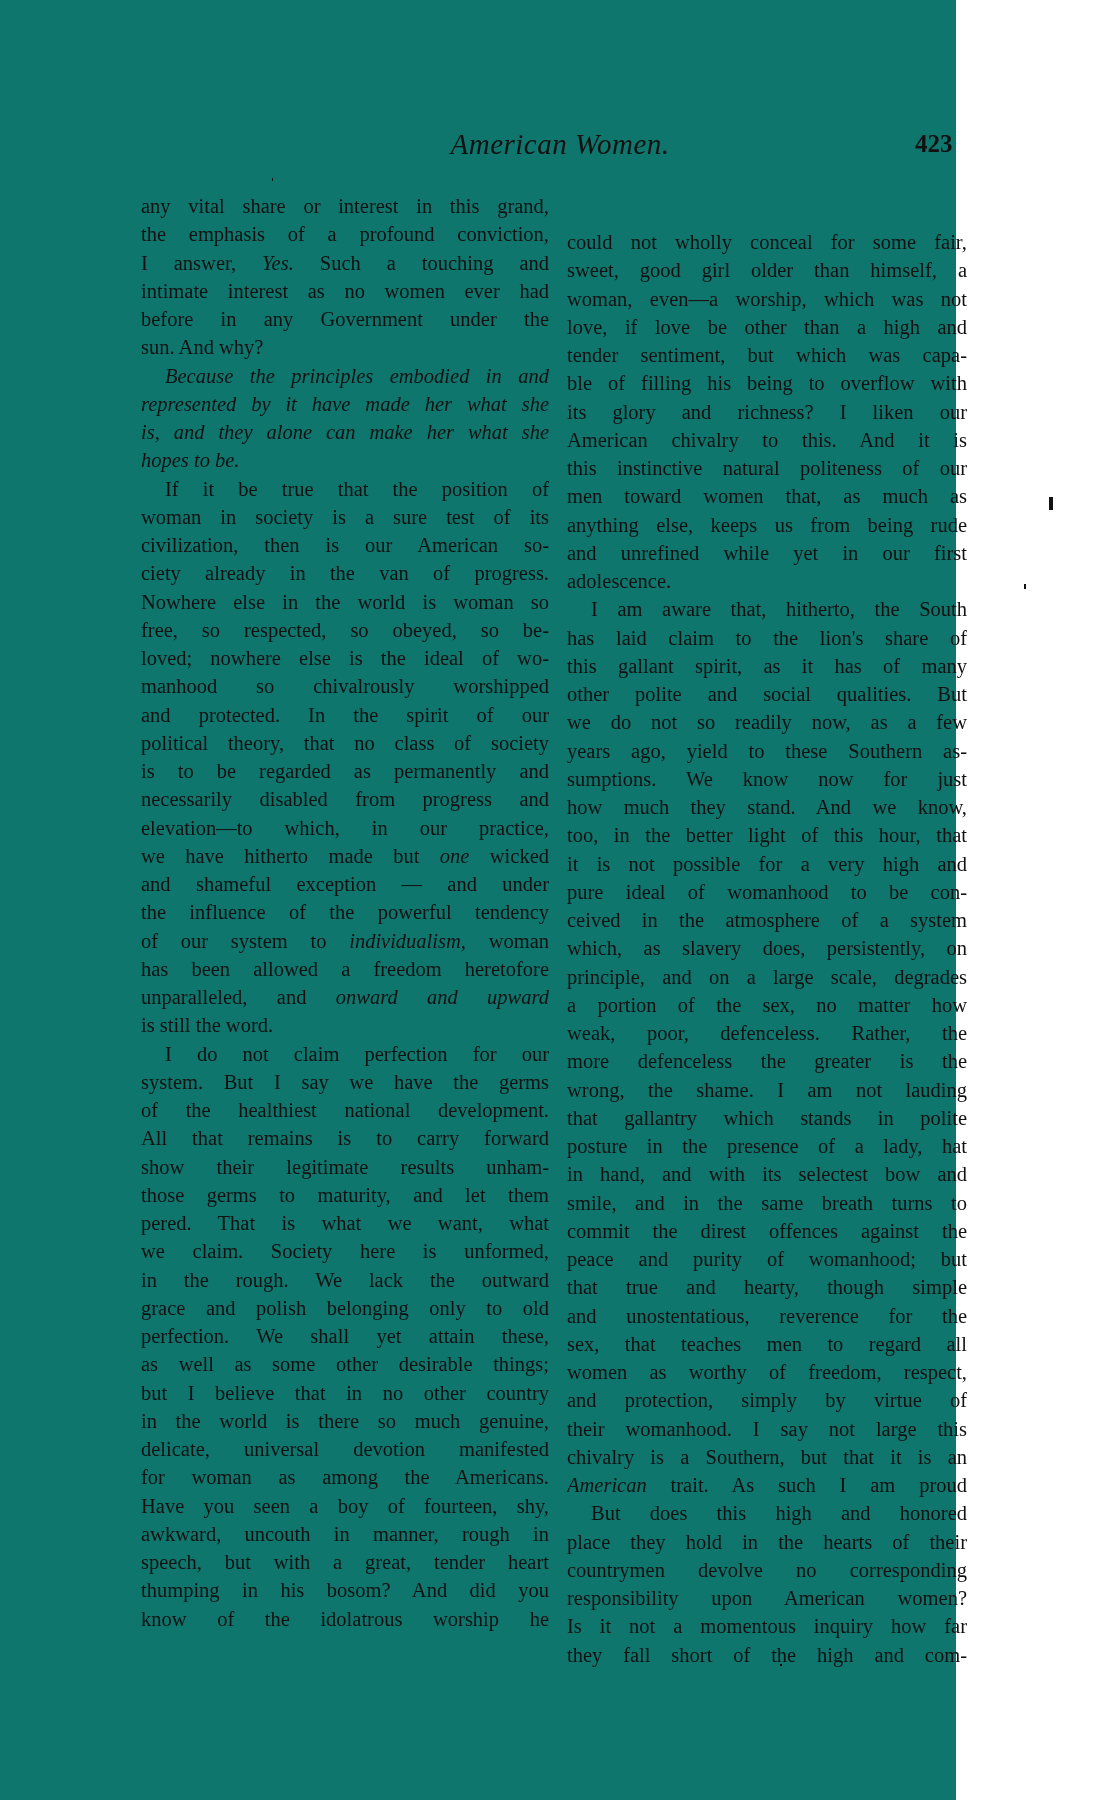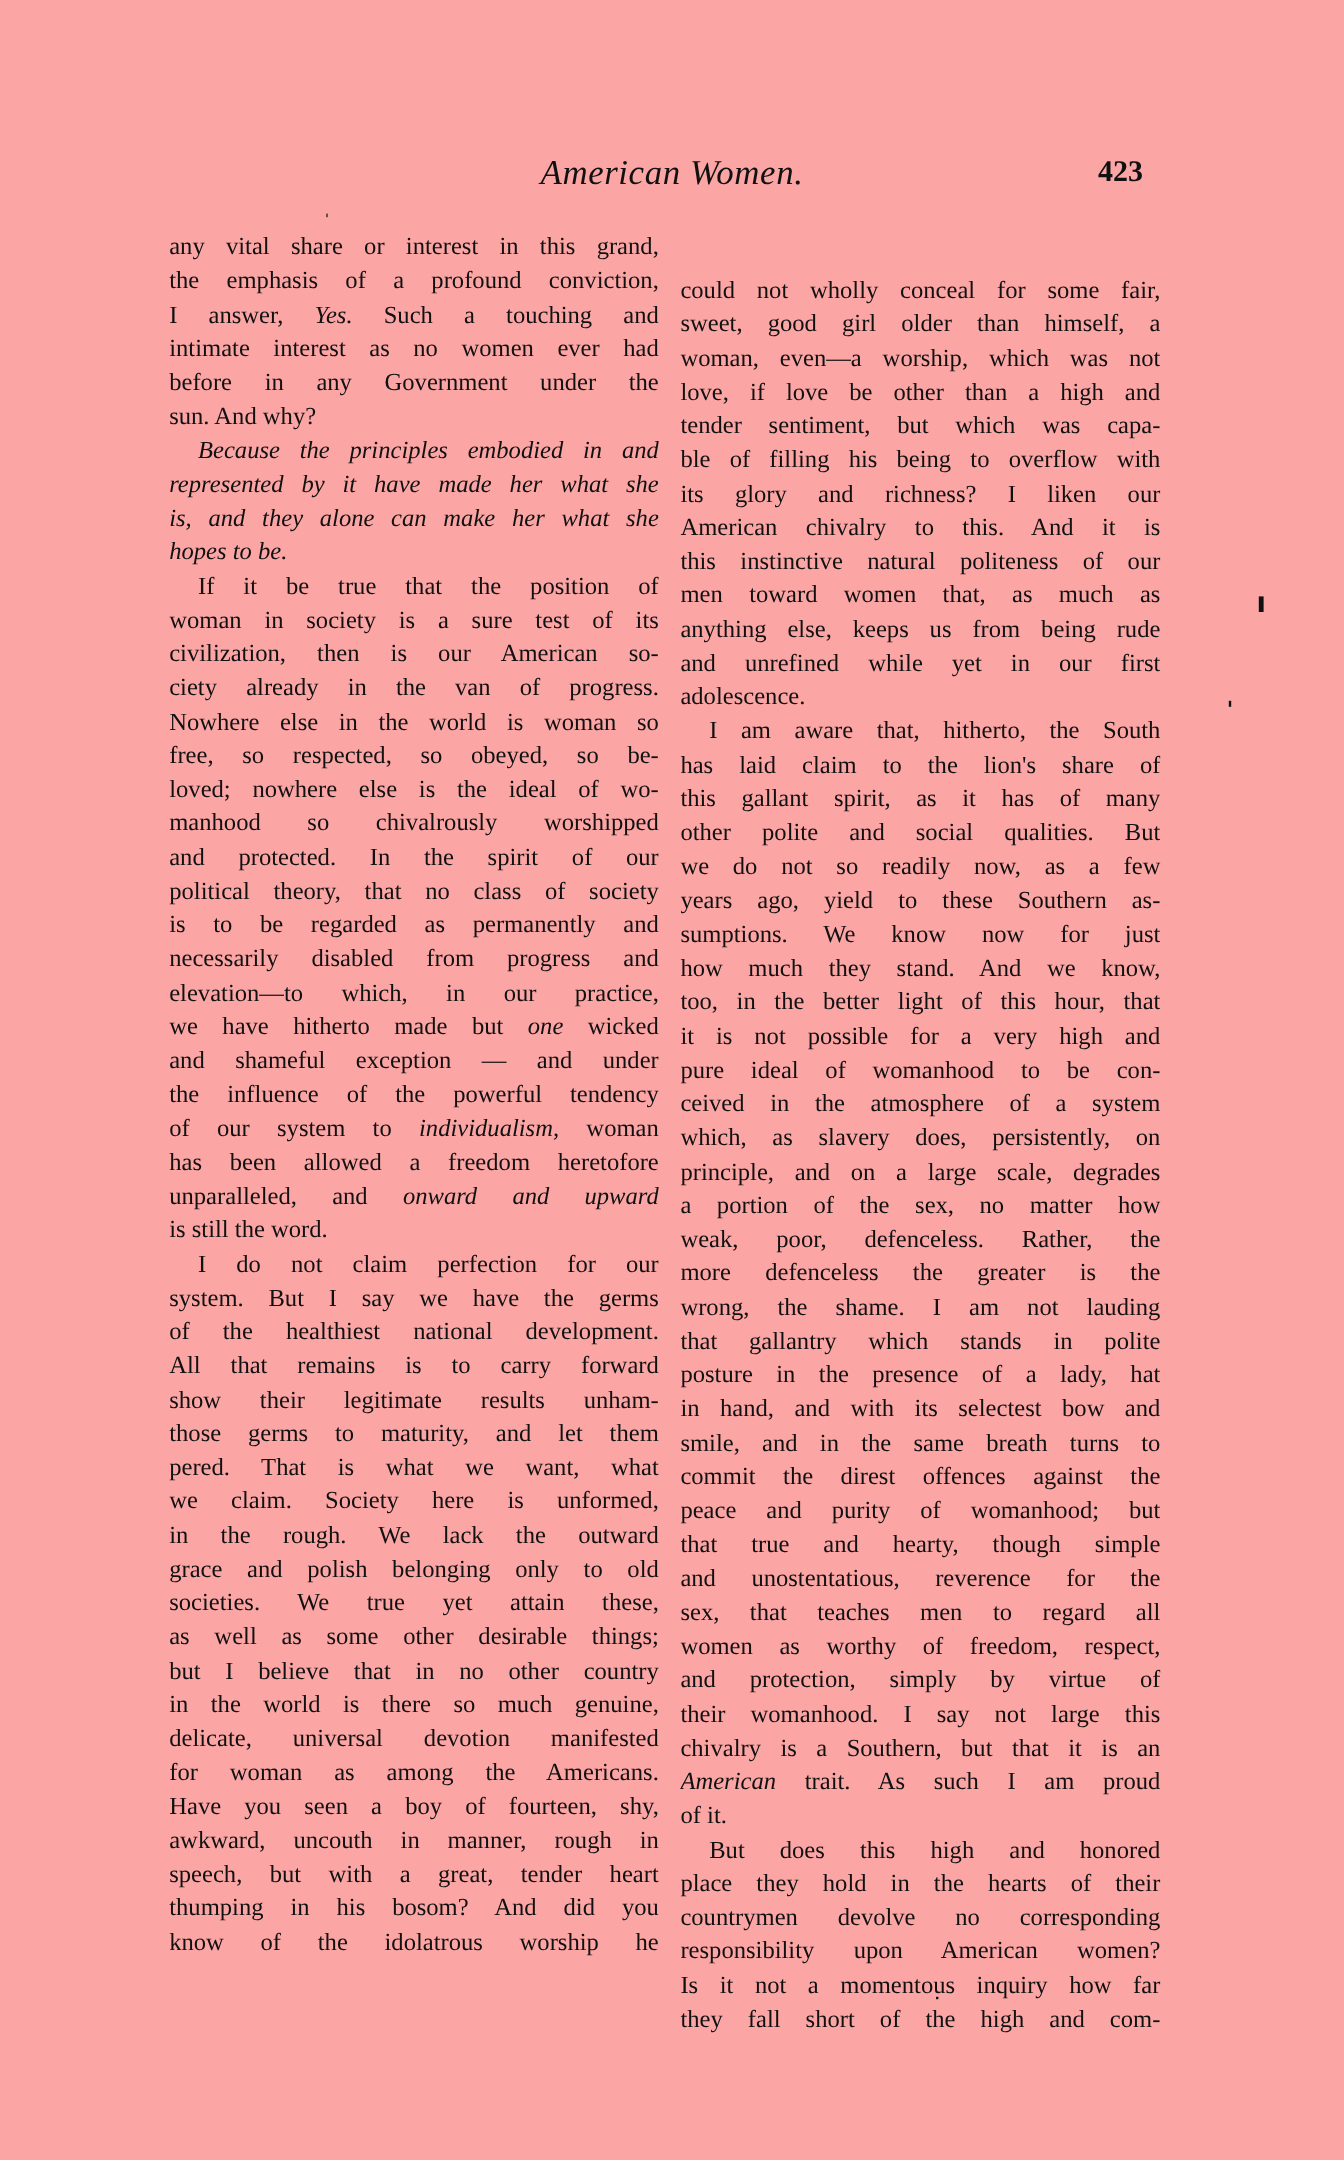--- a/index.html
+++ b/index.html
@@ -1,18 +1,18 @@
 <!DOCTYPE html>
 <html><head>
 <meta charset="utf-8">
 <style>
   html, body { margin: 0; padding: 0; background: #ffffff; }
   body { width: 1120px; height: 1800px; position: relative; overflow: hidden;
          font-family: "Liberation Serif", "DejaVu Serif", serif; color: #111; }
-  .page { position: absolute; left: 0; top: 0; width: 1120px; height: 1800px; background: #fca5a5; }
+  .page { position: absolute; left: 0; top: 0; width: 956px; height: 1800px; background: #0f766e; }
   .running-title { position: absolute; top: 128px; left: 430px; width: 260px; text-align: center;
          font-style: italic; font-size: 29px; letter-spacing: 0.5px; }
   .page-number { position: absolute; top: 130px; left: 915px; width: 55px; text-align: left;
          font-size: 25px; font-weight: bold; }
   .column { position: absolute; top: 192px; width: 408px; }
   .col-left { left: 141px; }
   .col-right { left: 567px; width: 400px; margin-top: 36px; }
   .line { height: 28.25px; line-height: 28.25px; font-size: 20.5px; white-space: nowrap;
           text-align: justify; text-align-last: justify; overflow: hidden; }
   .line.last { text-align-last: left; }
@@ -61,21 +61,21 @@
       <div class="line indent"><span>I do not claim perfection for our</span></div>
       <div class="line"><span>system. But I say we have the germs</span></div>
       <div class="line"><span>of the healthiest national development.</span></div>
       <div class="line"><span>All that remains is to carry forward</span></div>
       <div class="line"><span>show their legitimate results unham-</span></div>
       <div class="line"><span>those germs to maturity, and let them</span></div>
       <div class="line"><span>pered. That is what we want, what</span></div>
       <div class="line"><span>we claim. Society here is unformed,</span></div>
       <div class="line"><span>in the rough. We lack the outward</span></div>
       <div class="line"><span>grace and polish belonging only to old</span></div>
-      <div class="line"><span>societies. We true yet attain these,</span></div>
+      <div class="line"><span>perfection. We shall yet attain these,</span></div>
       <div class="line"><span>as well as some other desirable things;</span></div>
       <div class="line"><span>but I believe that in no other country</span></div>
       <div class="line"><span>in the world is there so much genuine,</span></div>
       <div class="line"><span>delicate, universal devotion manifested</span></div>
       <div class="line"><span>for woman as among the Americans.</span></div>
       <div class="line"><span>Have you seen a boy of fourteen, shy,</span></div>
       <div class="line"><span>awkward, uncouth in manner, rough in</span></div>
       <div class="line"><span>speech, but with a great, tender heart</span></div>
       <div class="line"><span>thumping in his bosom? And did you</span></div>
       <div class="line"><span>know of the idolatrous worship he</span></div>
@@ -119,21 +119,20 @@
       <div class="line"><span>commit the direst offences against the</span></div>
       <div class="line"><span>peace and purity of womanhood; but</span></div>
       <div class="line"><span>that true and hearty, though simple</span></div>
       <div class="line"><span>and unostentatious, reverence for the</span></div>
       <div class="line"><span>sex, that teaches men to regard all</span></div>
       <div class="line"><span>women as worthy of freedom, respect,</span></div>
       <div class="line"><span>and protection, simply by virtue of</span></div>
       <div class="line"><span>their womanhood. I say not large this</span></div>
       <div class="line"><span>chivalry is a Southern, but that it is an</span></div>
       <div class="line"><i>American</i><span> trait. As such I am proud</span></div>
-      <div class="line last"><span>of it.</span></div>
       <div class="line indent"><span>But does this high and honored</span></div>
       <div class="line"><span>place they hold in the hearts of their</span></div>
       <div class="line"><span>countrymen devolve no corresponding</span></div>
       <div class="line"><span>responsibility upon American women?</span></div>
       <div class="line"><span>Is it not a momentous inquiry how far</span></div>
       <div class="line"><span>they fall short of the high and com-</span></div>
     </div>
 
   <div class="stray" style="left:1049px;top:497px;width:4px;height:13px;"></div>
   <div class="stray" style="left:1024px;top:584px;width:2px;height:5px;"></div>

